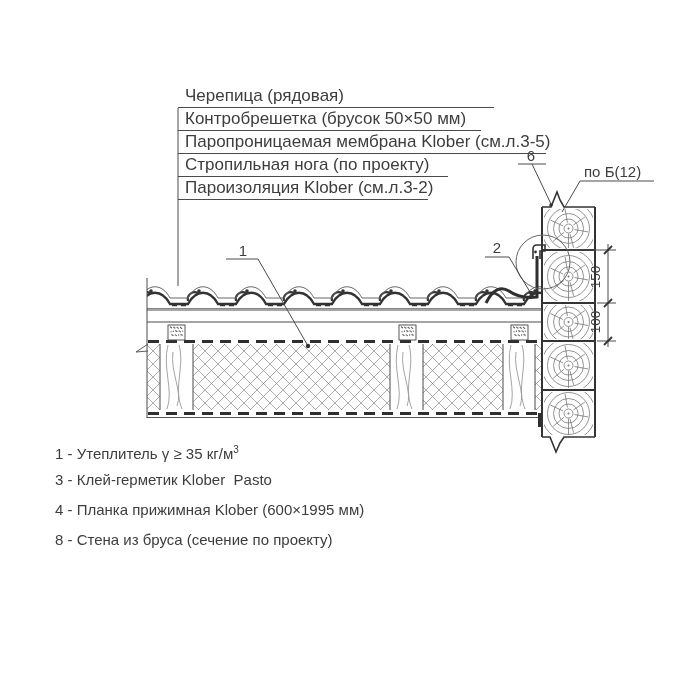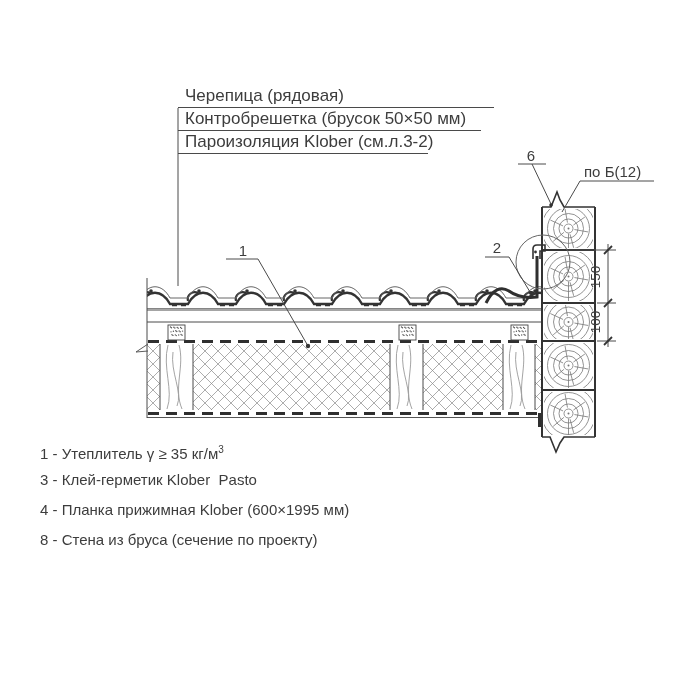--- a/index.html
+++ b/index.html
@@ -5,21 +5,21 @@
   html,body{margin:0;padding:0;background:#fff;}
   .page{position:relative;width:700px;height:700px;background:#fff;overflow:hidden;
         font-family:"Liberation Sans",sans-serif;color:#3d3d3d;}
   svg{position:absolute;left:0;top:0;}
   svg text{fill:#3d3d3d;font-family:"Liberation Sans",sans-serif;}
   .t15{font-size:15px;}
   .t13{font-size:13.5px;}
   .layer-labels{position:absolute;left:178px;top:85px;}
   .ll{box-sizing:border-box;height:23px;line-height:22px;padding-left:7px;
       border-bottom:1px solid #4a4a4a;font-size:17px;white-space:nowrap;}
-  .legend{position:absolute;left:40px;top:441px;}
+  .legend{position:absolute;left:55px;top:441px;}
   .legend-item{height:30px;line-height:17px;font-size:15px;white-space:pre;}
   sup{font-size:10px;}
 </style>
 </head>
 <body>
 
 <div class="page">
 
   <svg id="dwg" width="700" height="700" viewBox="0 0 700 700">
       <g stroke="#4a4a4a" fill="none" stroke-width="1">
@@ -358,20 +358,22 @@
     <text class="t15" x="497" y="253" text-anchor="middle">2</text>
     <text class="t15" x="531" y="161" text-anchor="middle">6</text>
     <text class="t15" x="584" y="177">по Б(12)</text>
     <text class="t13" x="600" y="277" text-anchor="middle" transform="rotate(-90 600 277)">150</text>
     <text class="t13" x="600" y="322" text-anchor="middle" transform="rotate(-90 600 322)">100</text>
   </svg>
 
   <div class="layer-labels">
     <div class="ll" style="width:316px">Черепица (рядовая)</div>
     <div class="ll" style="width:303px">Контробрешетка (брусок 50×50 мм)</div>
+    <div class="ll" style="width:368px">Паропроницаемая мембрана Klober (см.л.3-5)</div>
+    <div class="ll" style="width:270px">Стропильная нога (по проекту)</div>
     <div class="ll" style="width:250px">Пароизоляция Klober (см.л.3-2)</div>
   </div>
 
   <div class="legend">
     <div class="legend-item"><span>1 - Утеплитель γ ≥ 35 кг/м</span><sup>3</sup></div>
     <div class="legend-item"><span>3 - Клей-герметик Klober  Pasto</span></div>
     <div class="legend-item"><span>4 - Планка прижимная Klober (600×1995 мм)</span></div>
     <div class="legend-item"><span>8 - Стена из бруса (сечение по проекту)</span></div>
   </div>
 </div>

